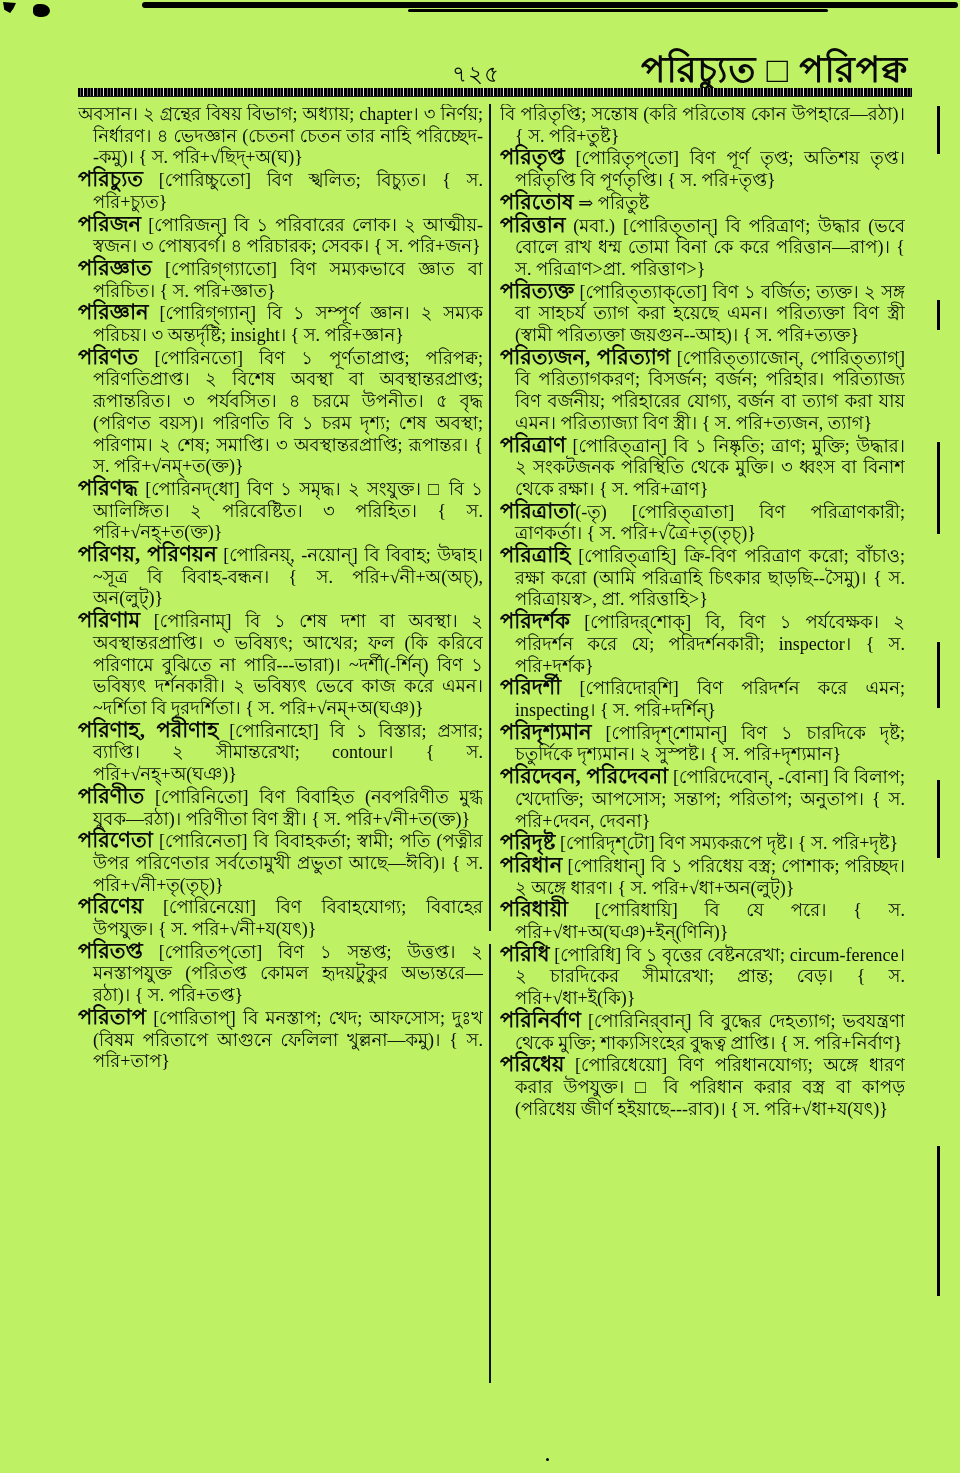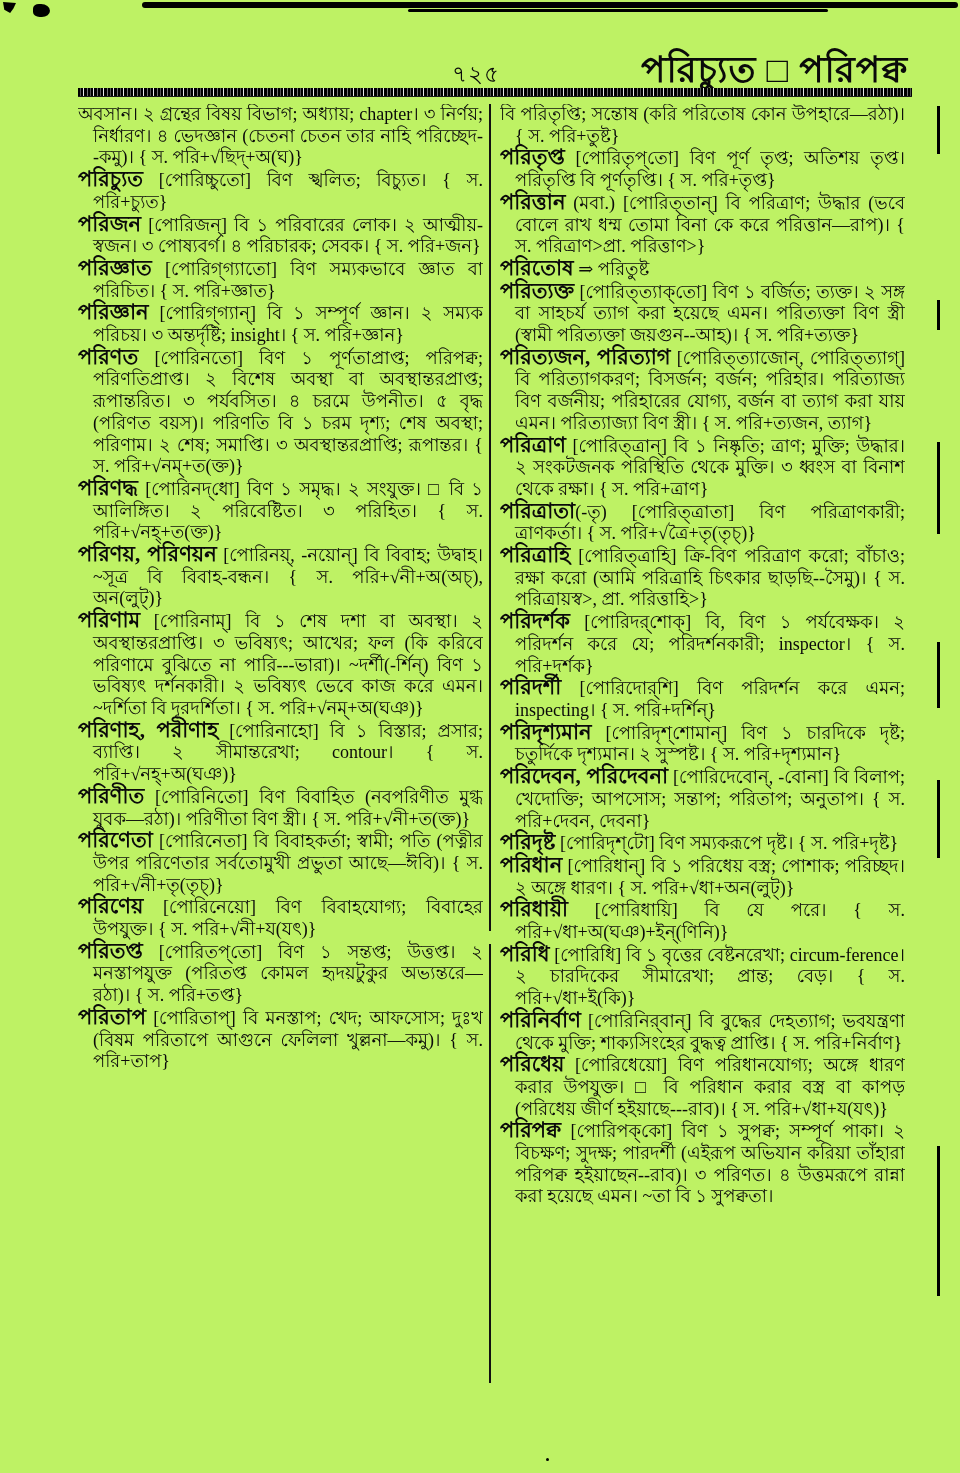--- a/index.html
+++ b/index.html
@@ -69,38 +69,37 @@
         <p class="entry"><b class="hw">পরিণীত</b><span class=""> [পোরিনিতো] বিণ বিবাহিত (নবপরিণীত মুগ্ধ যুবক—রঠা)। </span><span class="bd">পরিণীতা</span><span class=""> বিণ স্ত্রী। { স. পরি+√নী+ত(ক্ত)}</span></p>
         <p class="entry"><b class="hw">পরিণেতা</b><span class=""> [পোরিনেতা] বি বিবাহকর্তা; স্বামী; পতি (পত্নীর উপর পরিণেতার সর্বতোমুখী প্রভুতা আছে—ঈবি)। { স. পরি+√নী+তৃ(তৃচ্)}</span></p>
         <p class="entry"><b class="hw">পরিণেয়</b><span class=""> [পোরিনেয়ো] বিণ বিবাহযোগ্য; বিবাহের উপযুক্ত। { স. পরি+√নী+য(যৎ)}</span></p>
         <p class="entry"><b class="hw">পরিতপ্ত</b><span class=""> [পোরিতপ্‌তো] বিণ ১ সন্তপ্ত; উত্তপ্ত। ২ মনস্তাপযুক্ত (পরিতপ্ত কোমল হৃদয়টুকুর অভ্যন্তরে—রঠা)। { স. পরি+তপ্ত}</span></p>
         <p class="entry"><b class="hw">পরিতাপ</b><span class=""> [পোরিতাপ্] বি মনস্তাপ; খেদ; আফসোস; দুঃখ (বিষম পরিতাপে আগুনে ফেলিলা খুল্লনা—কমু)। { স. পরি+তাপ}</span></p>
       </section>
     <div class="col-divider"></div>
     <section class="col col-right" id="col-right">
         <p class="entry"><span class="">বি পরিতৃপ্তি; সন্তোষ (করি পরিতোষ কোন উপহারে—রঠা)। { স. পরি+তুষ্ট}</span></p>
         <p class="entry"><b class="hw">পরিতৃপ্ত</b><span class=""> [পোরিতৃপ্‌তো] বিণ পূর্ণ তৃপ্ত; অতিশয় তৃপ্ত। </span><span class="bd">পরিতৃপ্তি</span><span class=""> বি পূর্ণতৃপ্তি। { স. পরি+তৃপ্ত}</span></p>
+        <p class="entry"><b class="hw">পরিতোষ</b><span class=""> ⇒ পরিতুষ্ট</span></p>
         <p class="entry"><b class="hw">পরিত্তান</b><span class=""> (মবা.) [পোরিত্‌তান্] বি পরিত্রাণ; উদ্ধার (ভবে বোলে রাখ ধম্ম তোমা বিনা কে করে পরিত্তান—রাপ)। { স. পরিত্রাণ&gt;প্রা. পরিত্তাণ&gt;}</span></p>
-        <p class="entry"><b class="hw">পরিতোষ</b><span class=""> ⇒ পরিতুষ্ট</span></p>
         <p class="entry"><b class="hw">পরিত্যক্ত</b><span class=""> [পোরিত্‌ত্যাক্‌তো] বিণ ১ বর্জিত; ত্যক্ত। ২ সঙ্গ বা সাহচর্য ত্যাগ করা হয়েছে এমন। </span><span class="bd">পরিত্যক্তা</span><span class=""> বিণ স্ত্রী (স্বামী পরিত্যক্তা জয়গুন--আহ)। { স. পরি+ত্যক্ত}</span></p>
         <p class="entry"><b class="hw">পরিত্যজন, পরিত্যাগ</b><span class=""> [পোরিত্‌ত্যাজোন্, পোরিত্‌ত্যাগ্] বি পরিত্যাগকরণ; বিসর্জন; বর্জন; পরিহার। </span><span class="bd">পরিত্যাজ্য</span><span class=""> বিণ বর্জনীয়; পরিহারের যোগ্য, বর্জন বা ত্যাগ করা যায় এমন। </span><span class="bd">পরিত্যাজ্যা</span><span class=""> বিণ স্ত্রী। { স. পরি+ত্যজন, ত্যাগ}</span></p>
         <p class="entry"><b class="hw">পরিত্রাণ</b><span class=""> [পোরিত্‌ত্রান্] বি ১ নিষ্কৃতি; ত্রাণ; মুক্তি; উদ্ধার। ২ সংকটজনক পরিস্থিতি থেকে মুক্তি। ৩ ধ্বংস বা বিনাশ থেকে রক্ষা। { স. পরি+ত্রাণ}</span></p>
         <p class="entry"><b class="hw">পরিত্রাতা</b><span class="">(-তৃ) [পোরিত্‌ত্রাতা] বিণ পরিত্রাণকারী; ত্রাণকর্তা। { স. পরি+√ত্রৈ+তৃ(তৃচ্)}</span></p>
         <p class="entry"><b class="hw">পরিত্রাহি</b><span class=""> [পোরিত্‌ত্রাহি] ক্রি-বিণ পরিত্রাণ করো; বাঁচাও; রক্ষা করো (আমি পরিত্রাহি চিৎকার ছাড়ছি--সৈমু)। { স. পরিত্রায়স্ব&gt;, প্রা. পরিত্তাহি&gt;}</span></p>
         <p class="entry"><b class="hw">পরিদর্শক</b><span class=""> [পোরিদর্‌শোক্] বি, বিণ ১ পর্যবেক্ষক। ২ পরিদর্শন করে যে; পরিদর্শনকারী; inspector। { স. পরি+দর্শক}</span></p>
         <p class="entry"><b class="hw">পরিদর্শী</b><span class=""> [পোরিদোর্‌শি] বিণ পরিদর্শন করে এমন; inspecting। { স. পরি+দর্শিন্}</span></p>
         <p class="entry"><b class="hw">পরিদৃশ্যমান</b><span class=""> [পোরিদৃশ্‌শোমান্] বিণ ১ চারদিকে দৃষ্ট; চতুর্দিকে দৃশ্যমান। ২ সুস্পষ্ট। { স. পরি+দৃশ্যমান}</span></p>
         <p class="entry"><b class="hw">পরিদেবন, পরিদেবনা</b><span class=""> [পোরিদেবোন্, -বোনা] বি বিলাপ; খেদোক্তি; আপসোস; সন্তাপ; পরিতাপ; অনুতাপ। { স. পরি+দেবন, দেবনা}</span></p>
         <p class="entry"><b class="hw">পরিদৃষ্ট</b><span class=""> [পোরিদৃশ্‌টো] বিণ সম্যকরূপে দৃষ্ট। { স. পরি+দৃষ্ট}</span></p>
         <p class="entry"><b class="hw">পরিধান</b><span class=""> [পোরিধান্] বি ১ পরিধেয় বস্ত্র; পোশাক; পরিচ্ছদ। ২ অঙ্গে ধারণ। { স. পরি+√ধা+অন(লুট্)}</span></p>
         <p class="entry"><b class="hw">পরিধায়ী</b><span class=""> [পোরিধায়ি] বি যে পরে। { স. পরি+√ধা+অ(ঘঞ)+ইন্(ণিনি)}</span></p>
         <p class="entry"><b class="hw">পরিধি</b><span class=""> [পোরিধি] বি ১ বৃত্তের বেষ্টনরেখা; circum-ference। ২ চারদিকের সীমারেখা; প্রান্ত; বেড়। { স. পরি+√ধা+ই(কি)}</span></p>
         <p class="entry"><b class="hw">পরিনির্বাণ</b><span class=""> [পোরিনির্‌বান্] বি বুদ্ধের দেহত্যাগ; ভবযন্ত্রণা থেকে মুক্তি; শাক্যসিংহের বুদ্ধত্ব প্রাপ্তি। { স. পরি+নির্বাণ}</span></p>
         <p class="entry"><b class="hw">পরিধেয়</b><span class=""> [পোরিধেয়ো] বিণ পরিধানযোগ্য; অঙ্গে ধারণ করার উপযুক্ত। □ বি পরিধান করার বস্ত্র বা কাপড় (পরিধেয় জীর্ণ হইয়াছে---রাব)। { স. পরি+√ধা+য(যৎ)}</span></p>
-        <p class="entry"><b class="hw">পরিপক্ব</b><span class=""> [পোরিপক্‌কো] বিণ ১ সুপক্ব; সম্পূর্ণ পাকা। ২ বিচক্ষণ; সুদক্ষ; পারদর্শী (এইরূপ অভিযান করিয়া তাঁহারা পরিপক্ব হইয়াছেন--রাব)। ৩ পরিণত। ৪ উত্তমরূপে রান্না করা হয়েছে এমন। </span><span class="bd">~তা</span><span class=""> বি ১ সুপক্বতা।</span></p>
       </section>
   </main>
 
   <div class="edge-dash ed1"></div>
   <div class="edge-dash ed2"></div>
   <div class="edge-dash ed3"></div>
   <div class="edge-dash ed4"></div>
   <div class="edge-dash ed5"></div>
   <div class="edge-dash ed6"></div>
   <div class="bottom-dot"></div>

